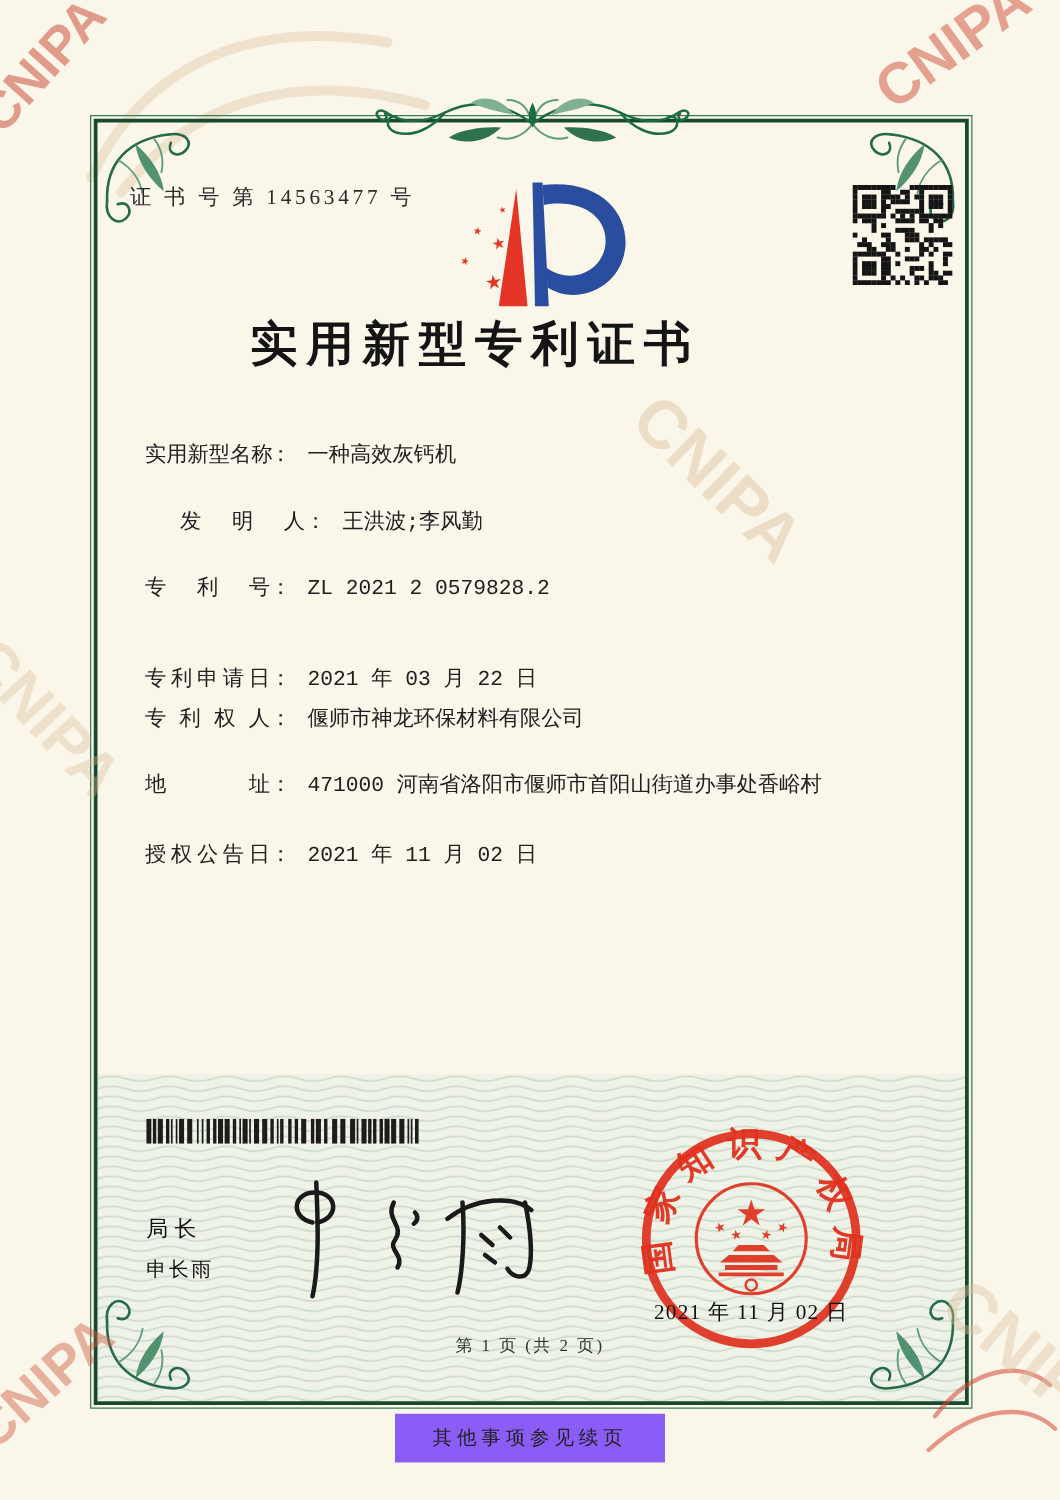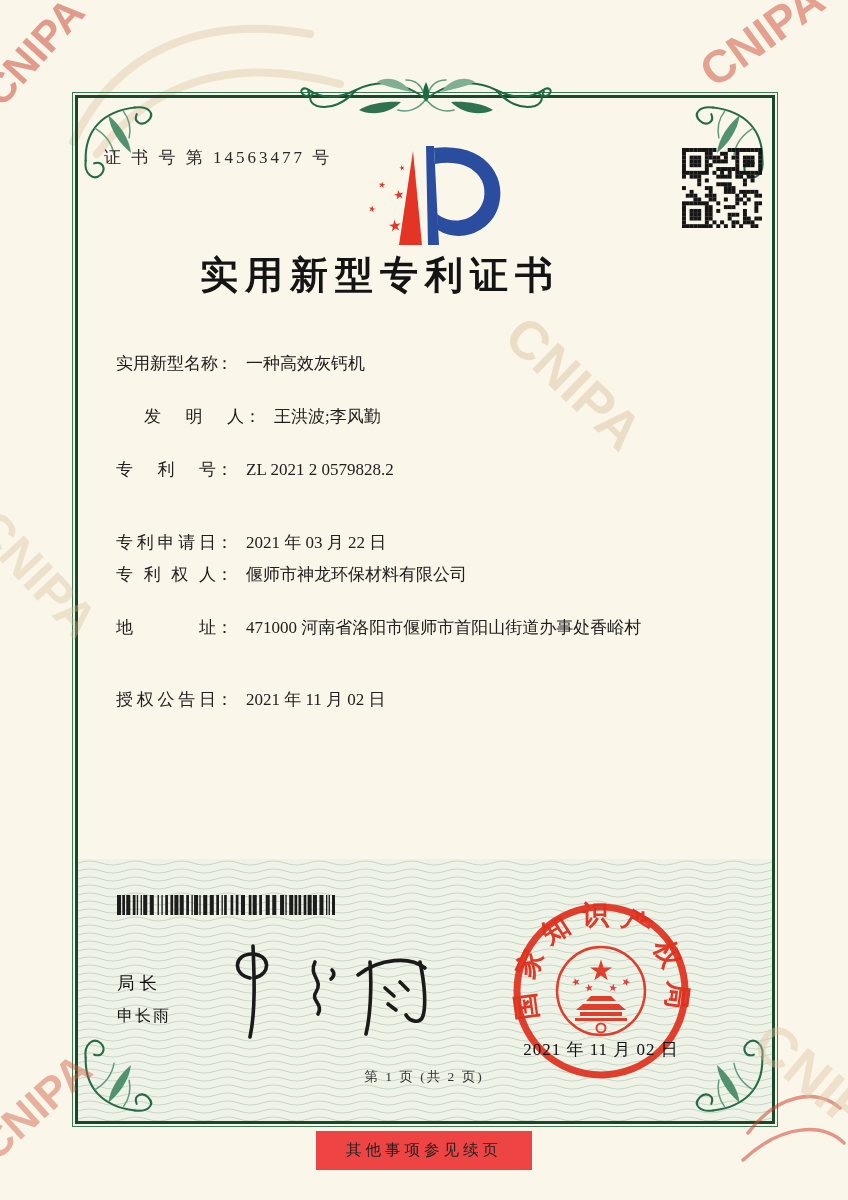--- a/index.html
+++ b/index.html
@@ -12,33 +12,33 @@
   #frame-outer{left:72px;top:92px;width:704px;height:1033px;border:1.5px solid #3a7a57;z-index:2;}
   #frame-inner{position:absolute;left:2px;top:2px;right:2px;bottom:2px;border:3.5px solid #17492e;}
   #cert-no{left:104px;top:146px;font-size:17px;letter-spacing:3px;color:#2a2a2a;z-index:3;}
   #logo{left:338px;top:138px;z-index:3;}
   #qr{left:682px;top:148px;z-index:3;}
   #title{left:72px;top:250px;width:616px;text-align:center;font-size:38px;font-weight:bold;
          letter-spacing:7px;color:#141414;z-index:3;}
   .row{position:absolute;left:116px;width:640px;font-size:17px;color:#202020;z-index:3;white-space:nowrap;}
   .flabel{display:inline-block;width:100px;text-align:justify;text-align-last:justify;}
   .colon{display:inline-block;}
-  .fvalue{display:inline-block;margin-left:13px;}
+  .fvalue{display:inline-block;margin-left:13px;font-family:Liberation Mono, monospace;}
   #row-grant .grp2{position:absolute;left:267px;top:0;}
   #body-text{left:104px;top:695px;width:644px;z-index:3;}
   #body-text p{margin:0;font-size:16px;line-height:26.5px;text-align:justify;text-indent:2.15em;color:#1d1d1d;}
   #barcode{left:117px;top:895px;z-index:3;}
   #chief-title{left:117px;top:971px;font-size:17.5px;letter-spacing:5px;color:#111;z-index:3;}
   #chief-name{left:117px;top:1006px;font-size:16px;letter-spacing:2px;color:#111;z-index:3;}
   #signature{left:220px;top:940px;z-index:3;}
   #seal{left:506px;top:896px;z-index:4;}
   #seal-date{left:509px;top:1038px;width:184px;text-align:center;font-size:17px;color:#101010;
              letter-spacing:1px;z-index:5;}
   #page-num{left:72px;top:1068px;width:704px;text-align:center;font-size:13.5px;letter-spacing:2px;color:#333;z-index:3;}
-  #contin-box{left:50%;transform:translateX(-50%);top:1131px;background:#ef4444;
+  #contin-box{left:50%;transform:translateX(-50%);top:1131px;background:#8b5cf6;
               padding:9px 30px;z-index:3;}
   #contin-box span{font-size:15.5px;letter-spacing:4px;color:#222;}
   .corner{position:absolute;width:104px;height:104px;z-index:2;color:#1d5c3c;}
   #corner-tr{transform:scale(-1,1);} #corner-bl{transform:scale(1,-1);} #corner-br{transform:scale(-1,-1);}
   #ornament-top{left:291px;top:72px;z-index:3;}
   #flourish-tan{left:55px;top:-8px;z-index:1;}
   #flourish-red-br{left:738px;top:1038px;z-index:2;}
 </style>
 </head>
 <body>
@@ -362,21 +362,21 @@
 </div>
 <div class="row" style="top:531px;">
   <span class="flabel">专利申请日</span><span class="colon">：</span><span class="fvalue">2021 年 03 月 22 日</span>
 </div>
 <div class="row" style="top:563px;">
   <span class="flabel">专利权人</span><span class="colon">：</span><span class="fvalue">偃师市神龙环保材料有限公司</span>
 </div>
 <div class="row" style="top:616px;">
   <span class="flabel">地址</span><span class="colon">：</span><span class="fvalue">471000 河南省洛阳市偃师市首阳山街道办事处香峪村</span>
 </div>
-<div class="row" id="row-grant" style="top:688px;">
+<div class="row" id="row-grant" style="top:672px;">
   <span class="flabel">授权公告日</span><span class="colon">：</span><span class="fvalue">2021 年 11 月 02 日</span>
 </div>
 
 <div id="body-text" class="abs">
 </div>
 
 <svg id="barcode" class="abs" width="218" height="20">
     <rect x="0.00" y="0" width="4.05" height="20" fill="#1c1c1c"></rect>
     <rect x="5.30" y="0" width="2.70" height="20" fill="#1c1c1c"></rect>
     <rect x="9.25" y="0" width="4.05" height="20" fill="#1c1c1c"></rect>

